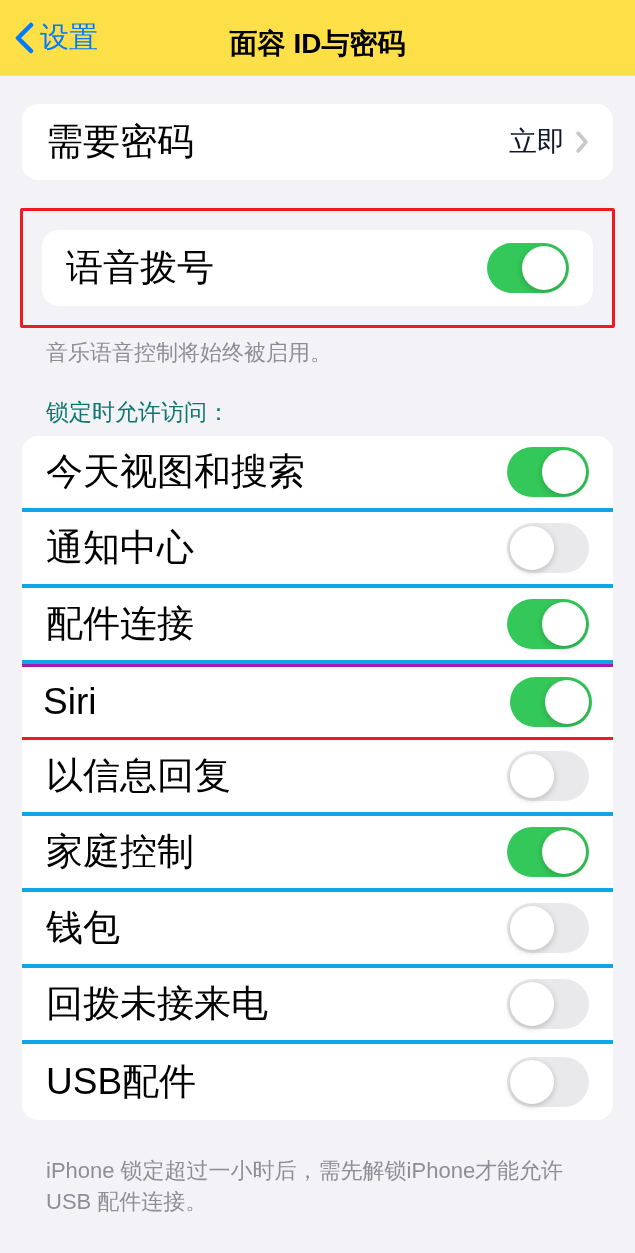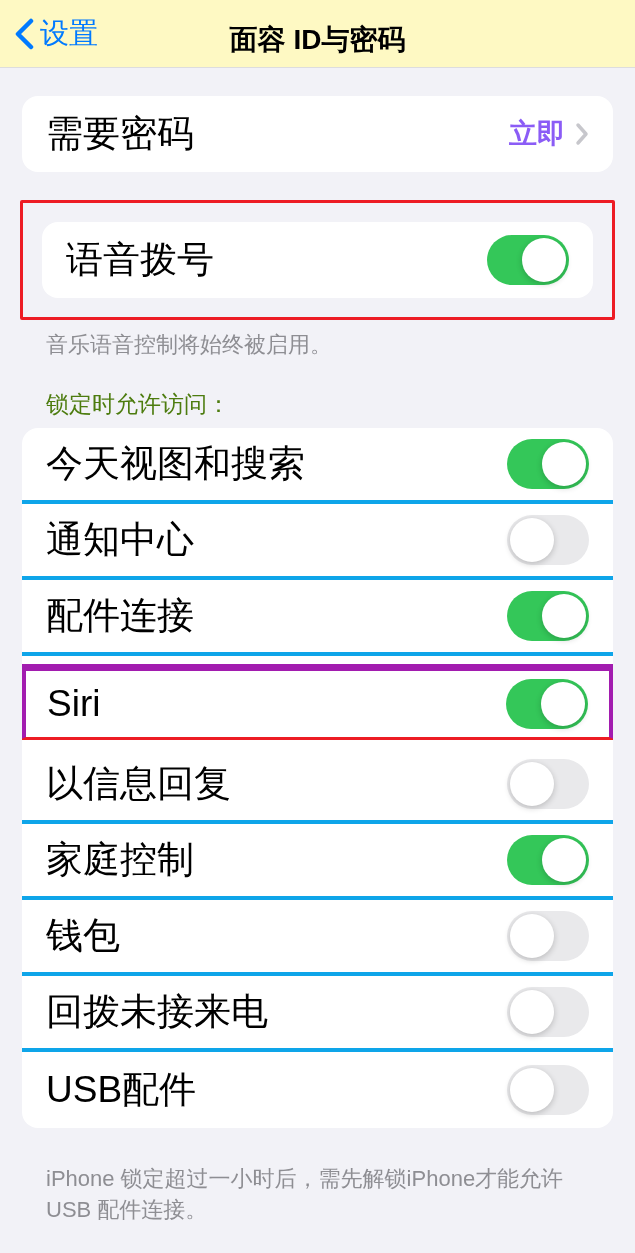--- a/index.html
+++ b/index.html
@@ -9,22 +9,22 @@
       -webkit-font-smoothing: antialiased;
     }
     body {
       font-family: -apple-system, "PingFang SC", "Helvetica Neue", Arial, sans-serif;
       background: #f2f2f7;
       width: 635px;
       height: 1253px;
       overflow: hidden;
     }
     .nav-bar {
-      height: 68px;
-      background: #fef9c3;
+      height: 76px;
+      background: #fde047;
       border-bottom: 1px solid #ddd;
       display: flex;
       align-items: center;
       position: relative;
     }
     .back-btn {
       display: flex;
       align-items: center;
       padding-left: 14px;
       color: #007aff;
@@ -72,22 +72,21 @@
       font-size: 37px;
       color: #000;
     }
     .row-right {
       display: flex;
       align-items: center;
       gap: 10px;
     }
     .row-value {
       font-size: 28px;
-      color: #8b5cf6;
-      font-weight: bold;
+      color: #0f172a;
     }
     .chevron-right {
       color: #c7c7cc;
       display: flex;
       align-items: center;
     }
     .toggle {
       width: 82px;
       height: 50px;
       border-radius: 25px;
@@ -116,42 +115,42 @@
       left: 3px;
     }
     .footer-text {
       font-size: 22px;
       color: #8e8e93;
       padding: 10px 46px 0 46px;
       line-height: 1.4;
     }
     .header-text {
       font-size: 23px;
-      color: #4d7c0f;
+      color: #0f766e;
       padding: 28px 46px 8px 46px;
     }
     .highlight-box {
       border: 3px solid #ed1c24;
       border-radius: 2px;
     }
     .highlight-outer-1 {
       margin: 22px 20px 0 20px;
       padding: 19px;
     }
     .highlight-outer-1 .group {
       margin: 0;
     }
     .highlight-row {
-      border: 7px solid #a21caf;
+      border: 3px solid #a21caf;
       display: flex;
       align-items: center;
       justify-content: space-between;
       padding: 0 21px;
       min-height: 76px;
-      margin: 8px -3px;
+      margin: 0 -3px;
       border-bottom: 3px solid #ed1c24;
     }
     .group .highlight-row + .row,
     .group .row.after-highlight {
        border-top: none;
     }
   </style>
 </head>
 <body>
 

